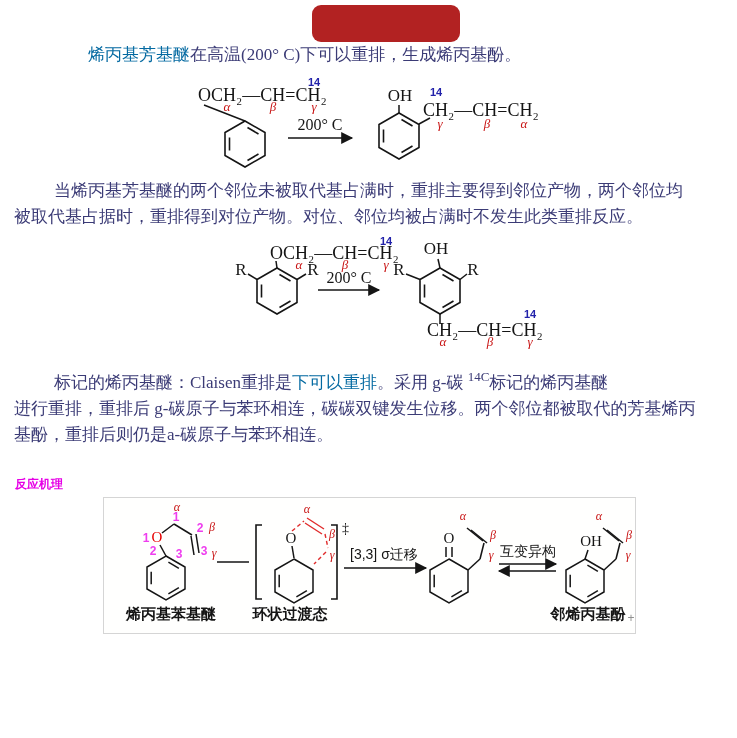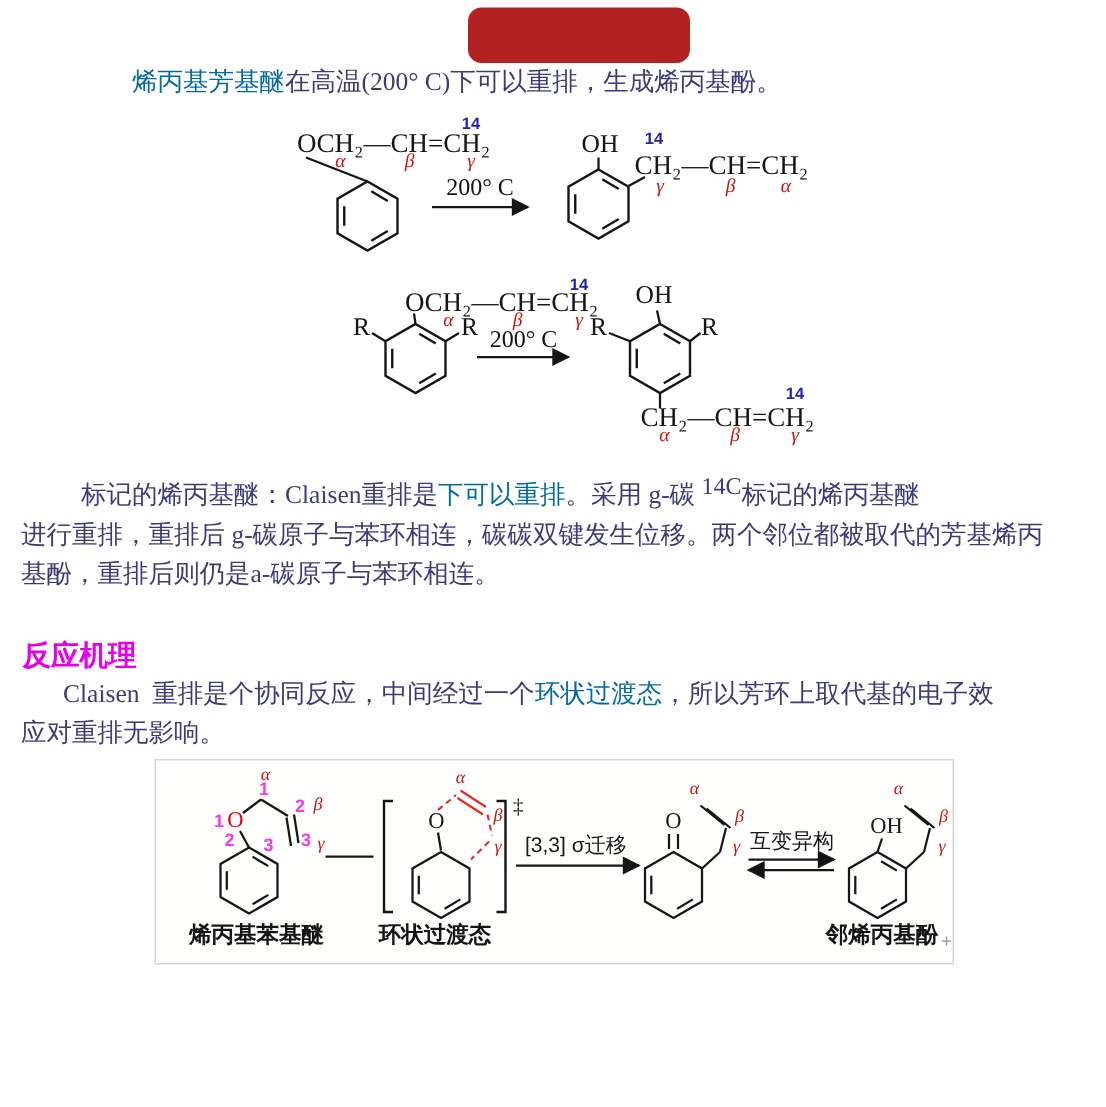--- a/index.html
+++ b/index.html
@@ -13,24 +13,24 @@
 
   p.para{
     color:#3b3b76;font-family:"Liberation Serif",serif;font-size:17px;line-height:26px;
     margin:0 14px 0 14px;white-space:pre-wrap;
   }
   .p1{margin-top:26px;text-indent:74px;}
   .p2{margin-top:12px;text-indent:40px;}
   .p3{margin-top:8px;text-indent:40px;}
   .p4{margin-top:2px;text-indent:28px;}
   .red{color:#0369a1;}
-  sup{font-size:16px;}
+  sup{font-size:13px;}
 
   h3.mech-heading{
-    color:#e600e6;font-size:19px;font-weight:bold;margin:28px 0 0 15px;
+    color:#e600e6;font-size:12px;font-weight:bold;margin:28px 0 0 15px;
     font-family:"Liberation Sans",sans-serif;
   }
 
   svg.diag{display:block;}
   .d1{margin-top:6px;}
   .d2{margin-top:4px;}
 
   .mechbox{margin:4px 0 0 103px;width:531px;border:1px solid #d5d5d5;background:#fffffe;}
 
   
@@ -109,20 +109,22 @@
       <text class="formula" x="423" y="42">CH₂—CH=CH₂</text>
       <use href="#benz23" x="399" y="62"></use>
       <line class="bond" x1="399" y1="39" x2="399" y2="31"></line>
       <line class="bond" x1="419" y1="50" x2="430" y2="44"></line>
       <text class="greek" x="440" y="54" text-anchor="middle">γ</text>
       <text class="greek" x="487" y="54" text-anchor="middle">β</text>
       <text class="greek" x="524" y="54" text-anchor="middle">α</text>
     </g>
   </svg>
 
+  <p class="para p2"><span>当烯丙基芳基醚的两个邻位未被取代基占满时，重排主要得到邻位产物，两个邻位均
+被取代基占据时，重排得到对位产物。对位、邻位均被占满时不发生此类重排反应。</span></p>
 
   <svg class="diag d2" width="737" height="130" viewBox="0 0 737 130">
     <g>
       <text class="formula" x="270" y="25">OCH₂—CH=CH₂</text>
       <text class="small14" x="386" y="11" text-anchor="middle">14</text>
       <text class="greek" x="299" y="35" text-anchor="middle">α</text>
       <text class="greek" x="345" y="35" text-anchor="middle">β</text>
       <text class="greek" x="386" y="35" text-anchor="middle">γ</text>
       <text class="atom" x="241" y="41" text-anchor="middle">R</text>
       <text class="atom" x="313" y="41" text-anchor="middle">R</text>
@@ -151,22 +153,20 @@
       <text class="greek" x="530" y="112" text-anchor="middle">γ</text>
     </g>
   </svg>
 
   <p class="para p3"><span>标记的烯丙基醚：Claisen重排是</span><span class="red">下可以重排</span><span>。采用 g-碳 </span><sup>14C</sup><span>标记的烯丙基醚
 进行重排，重排后 g-碳原子与苯环相连，碳碳双键发生位移。两个邻位都被取代的芳基烯丙
 基酚，重排后则仍是a-碳原子与苯环相连。</span></p>
 
   <h3 class="mech-heading">反应机理</h3>
 
-  <p class="para p4"><span>Claisen  重排是个协同反应，中间经过一个</span><span class="red">环状过渡态</span><span>，所以芳环上取代基的电子效
-应对重排无影响。</span></p>
 
   <div class="mechbox">
     <svg class="diag" width="531" height="135" viewBox="0 0 531 135">
 
       <g>
         <use href="#benz22" x="62" y="80"></use>
         <text class="atomred" x="53" y="44" text-anchor="middle">O</text>
         <line class="bond" x1="56" y1="47" x2="62" y2="58"></line>
         <line class="bond" x1="58" y1="35" x2="70" y2="26"></line>
         <line class="bond" x1="70" y1="26" x2="88" y2="37"></line>

